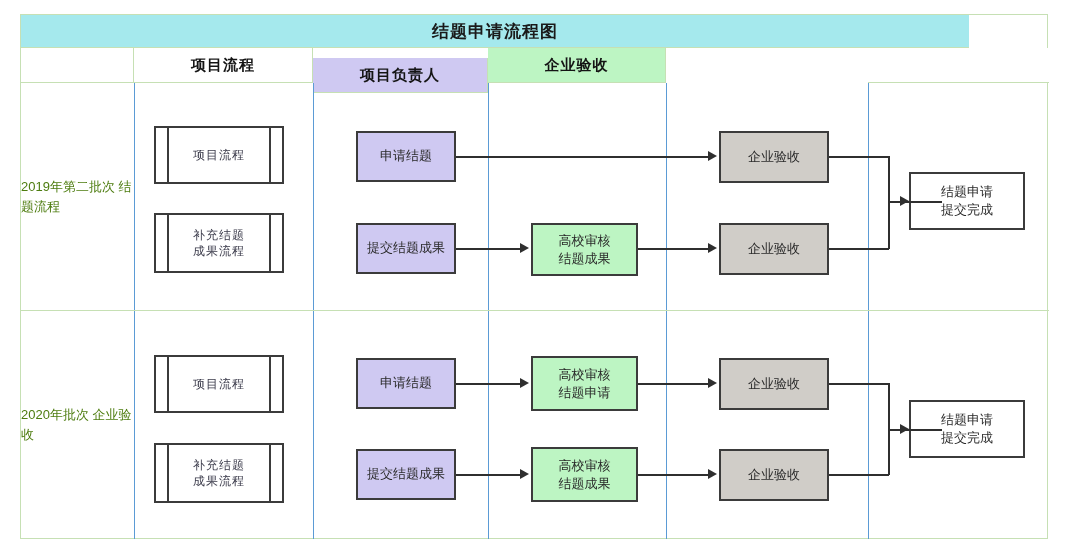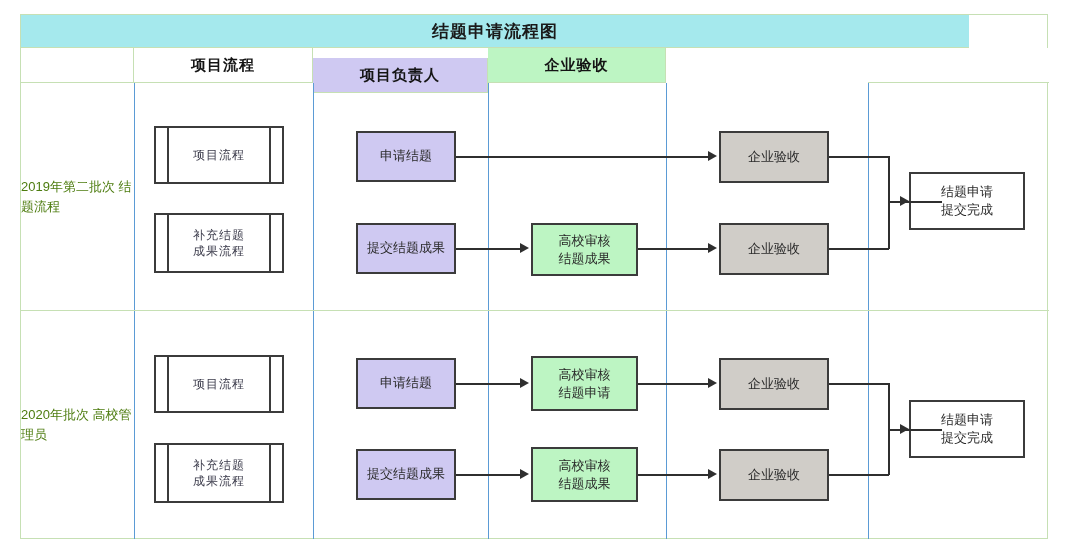--- a/index.html
+++ b/index.html
@@ -165,21 +165,21 @@
       <div class="hline" style="left:617px;top:165px;width:70px;"></div>
       <div class="arrow" style="left:687px;top:160px;"></div>
 
       <div class="hline" style="left:808px;top:73px;width:60px;"></div>
       <div class="hline" style="left:808px;top:165px;width:60px;"></div>
       <div class="vline" style="left:867px;top:73px;height:93px;"></div>
       <div class="hline" style="left:867px;top:118px;width:54px;"></div>
       <div class="arrow" style="left:879px;top:113px;"></div>
 
       <div class="row-label" style="left:0px;top:227px;width:113px;height:229px;">2020年批次
-高校管理员</div>
+企业验收</div>
 
       <div class="node predef" style="left:133px;top:272px;width:130px;height:58px;">项目流程</div>
       <div class="node predef" style="left:133px;top:360px;width:130px;height:60px;">补充结题
 成果流程</div>
 
       <div class="node purple" style="left:335px;top:275px;width:100px;height:51px;">申请结题</div>
       <div class="node purple" style="left:335px;top:366px;width:100px;height:51px;">提交结题成果</div>
 
       <div class="node green" style="left:510px;top:273px;width:107px;height:55px;">高校审核
 结题申请</div>

